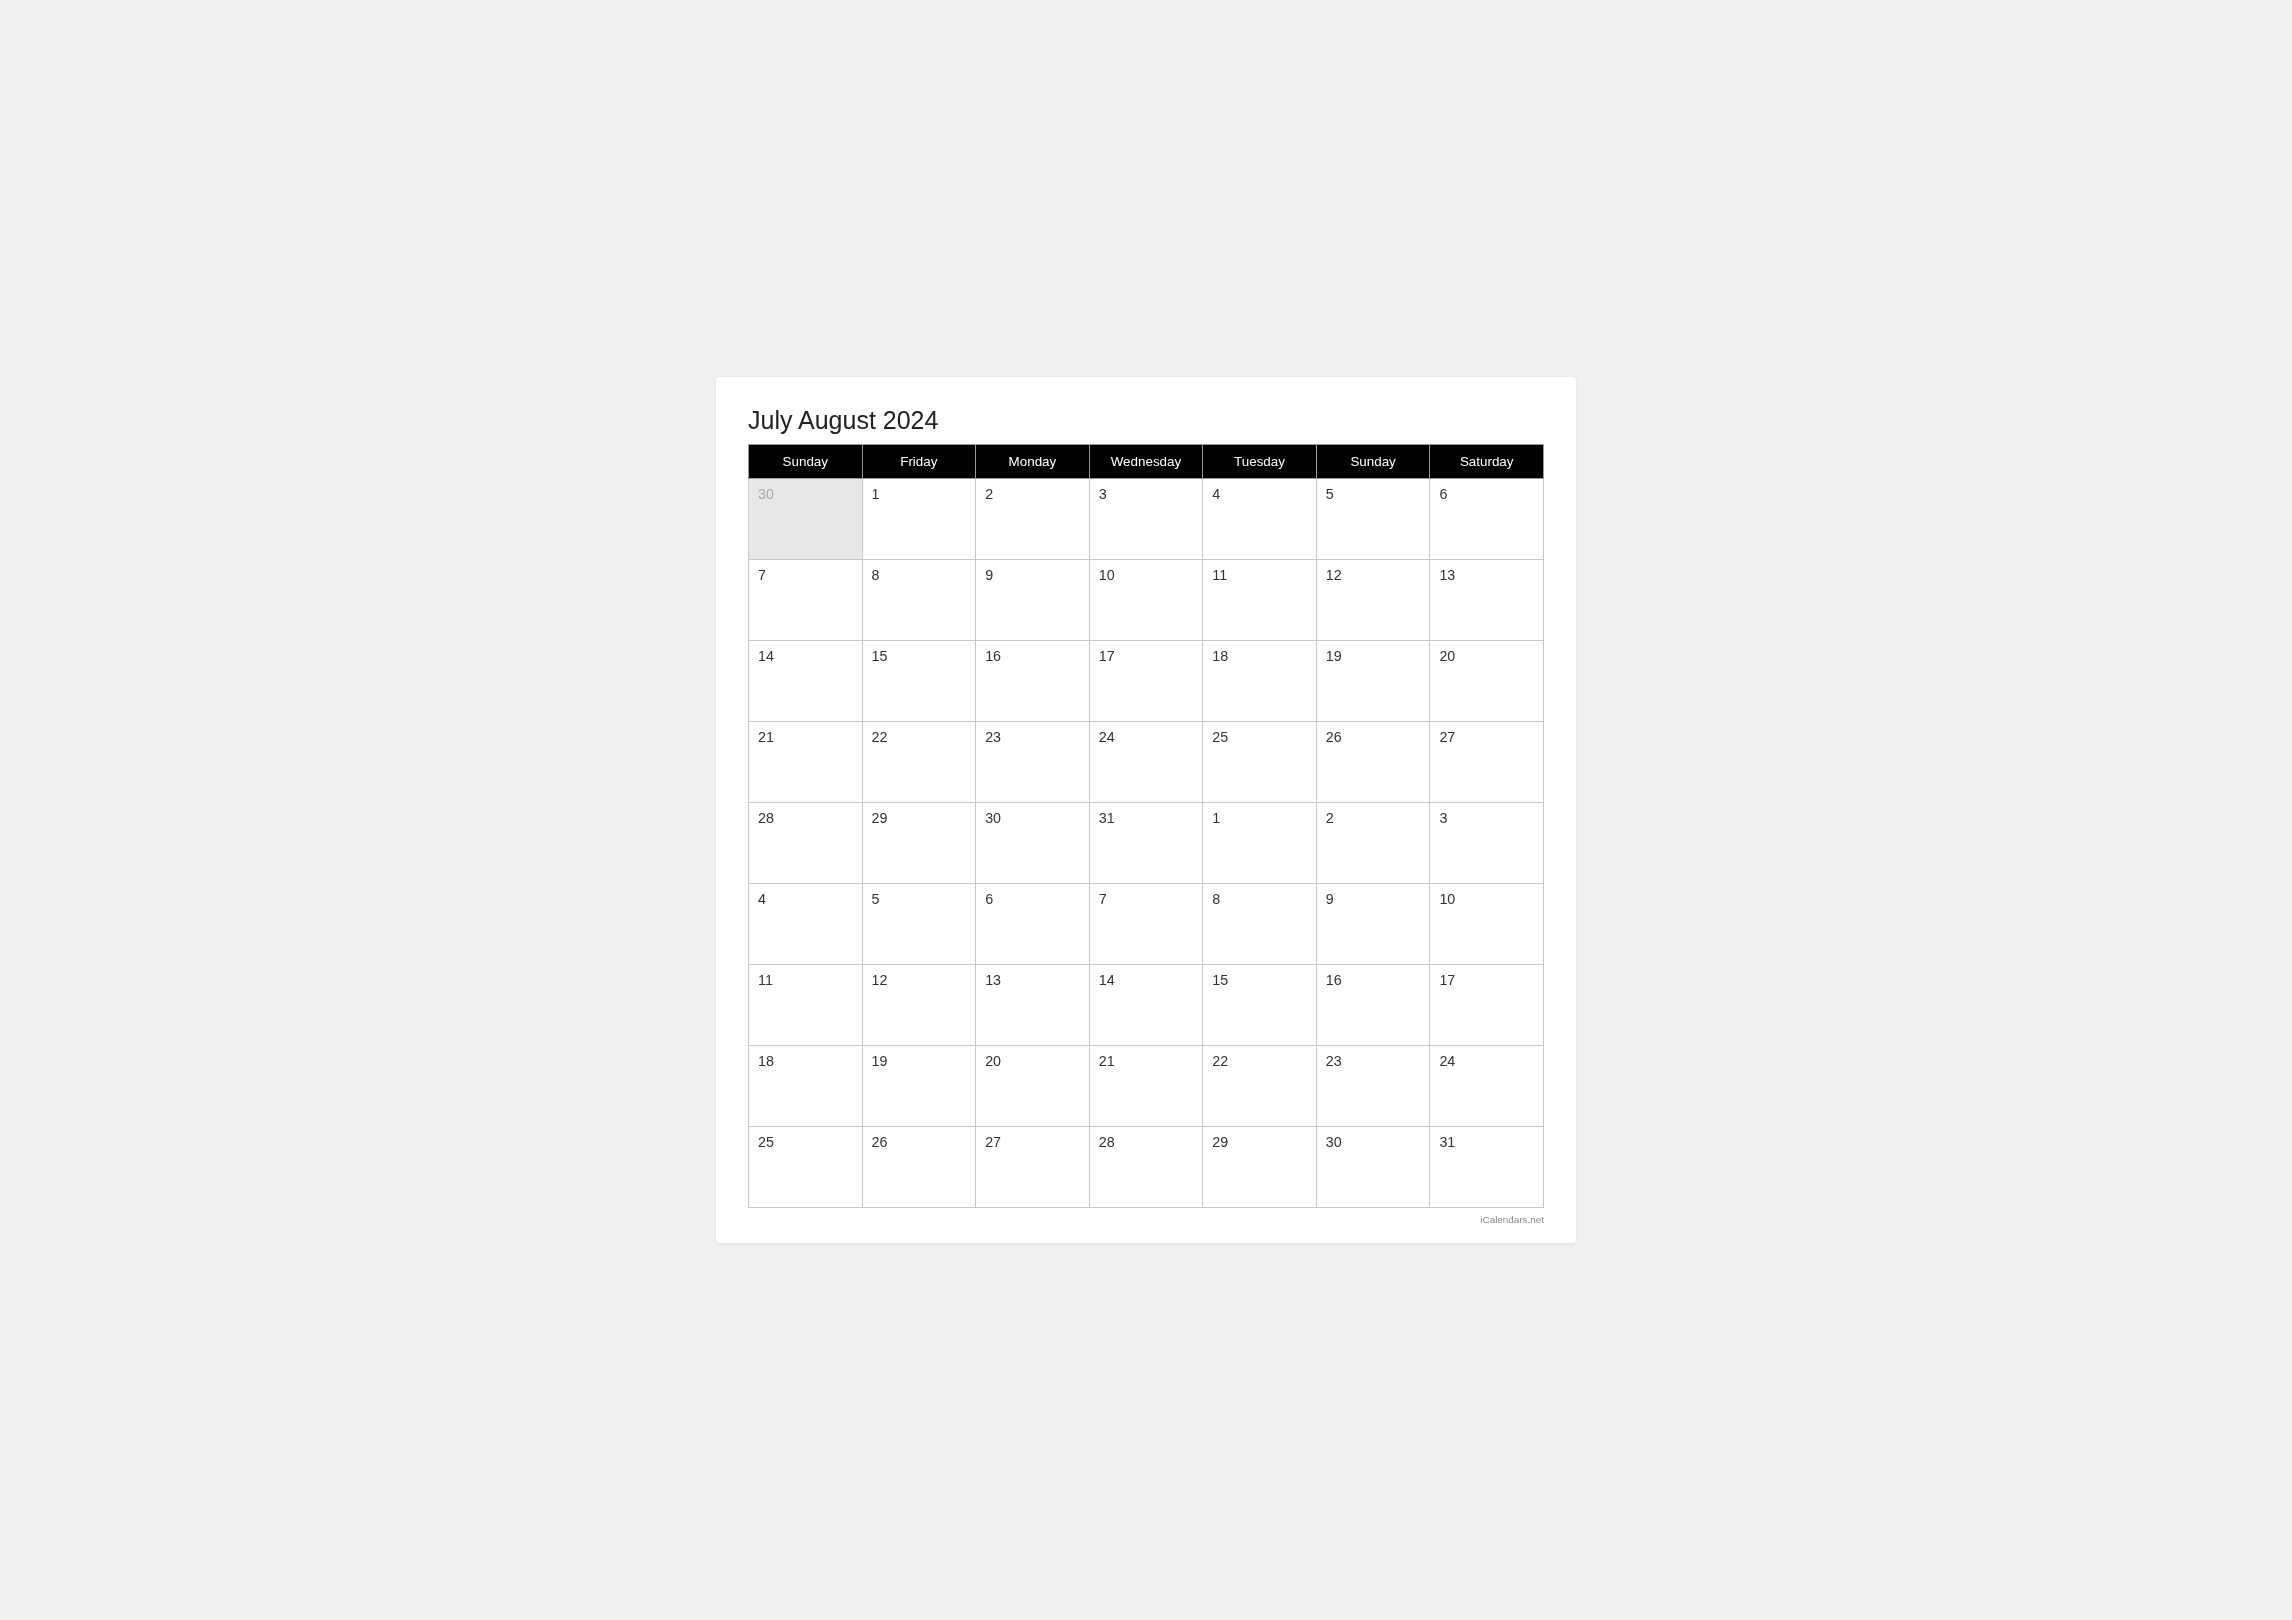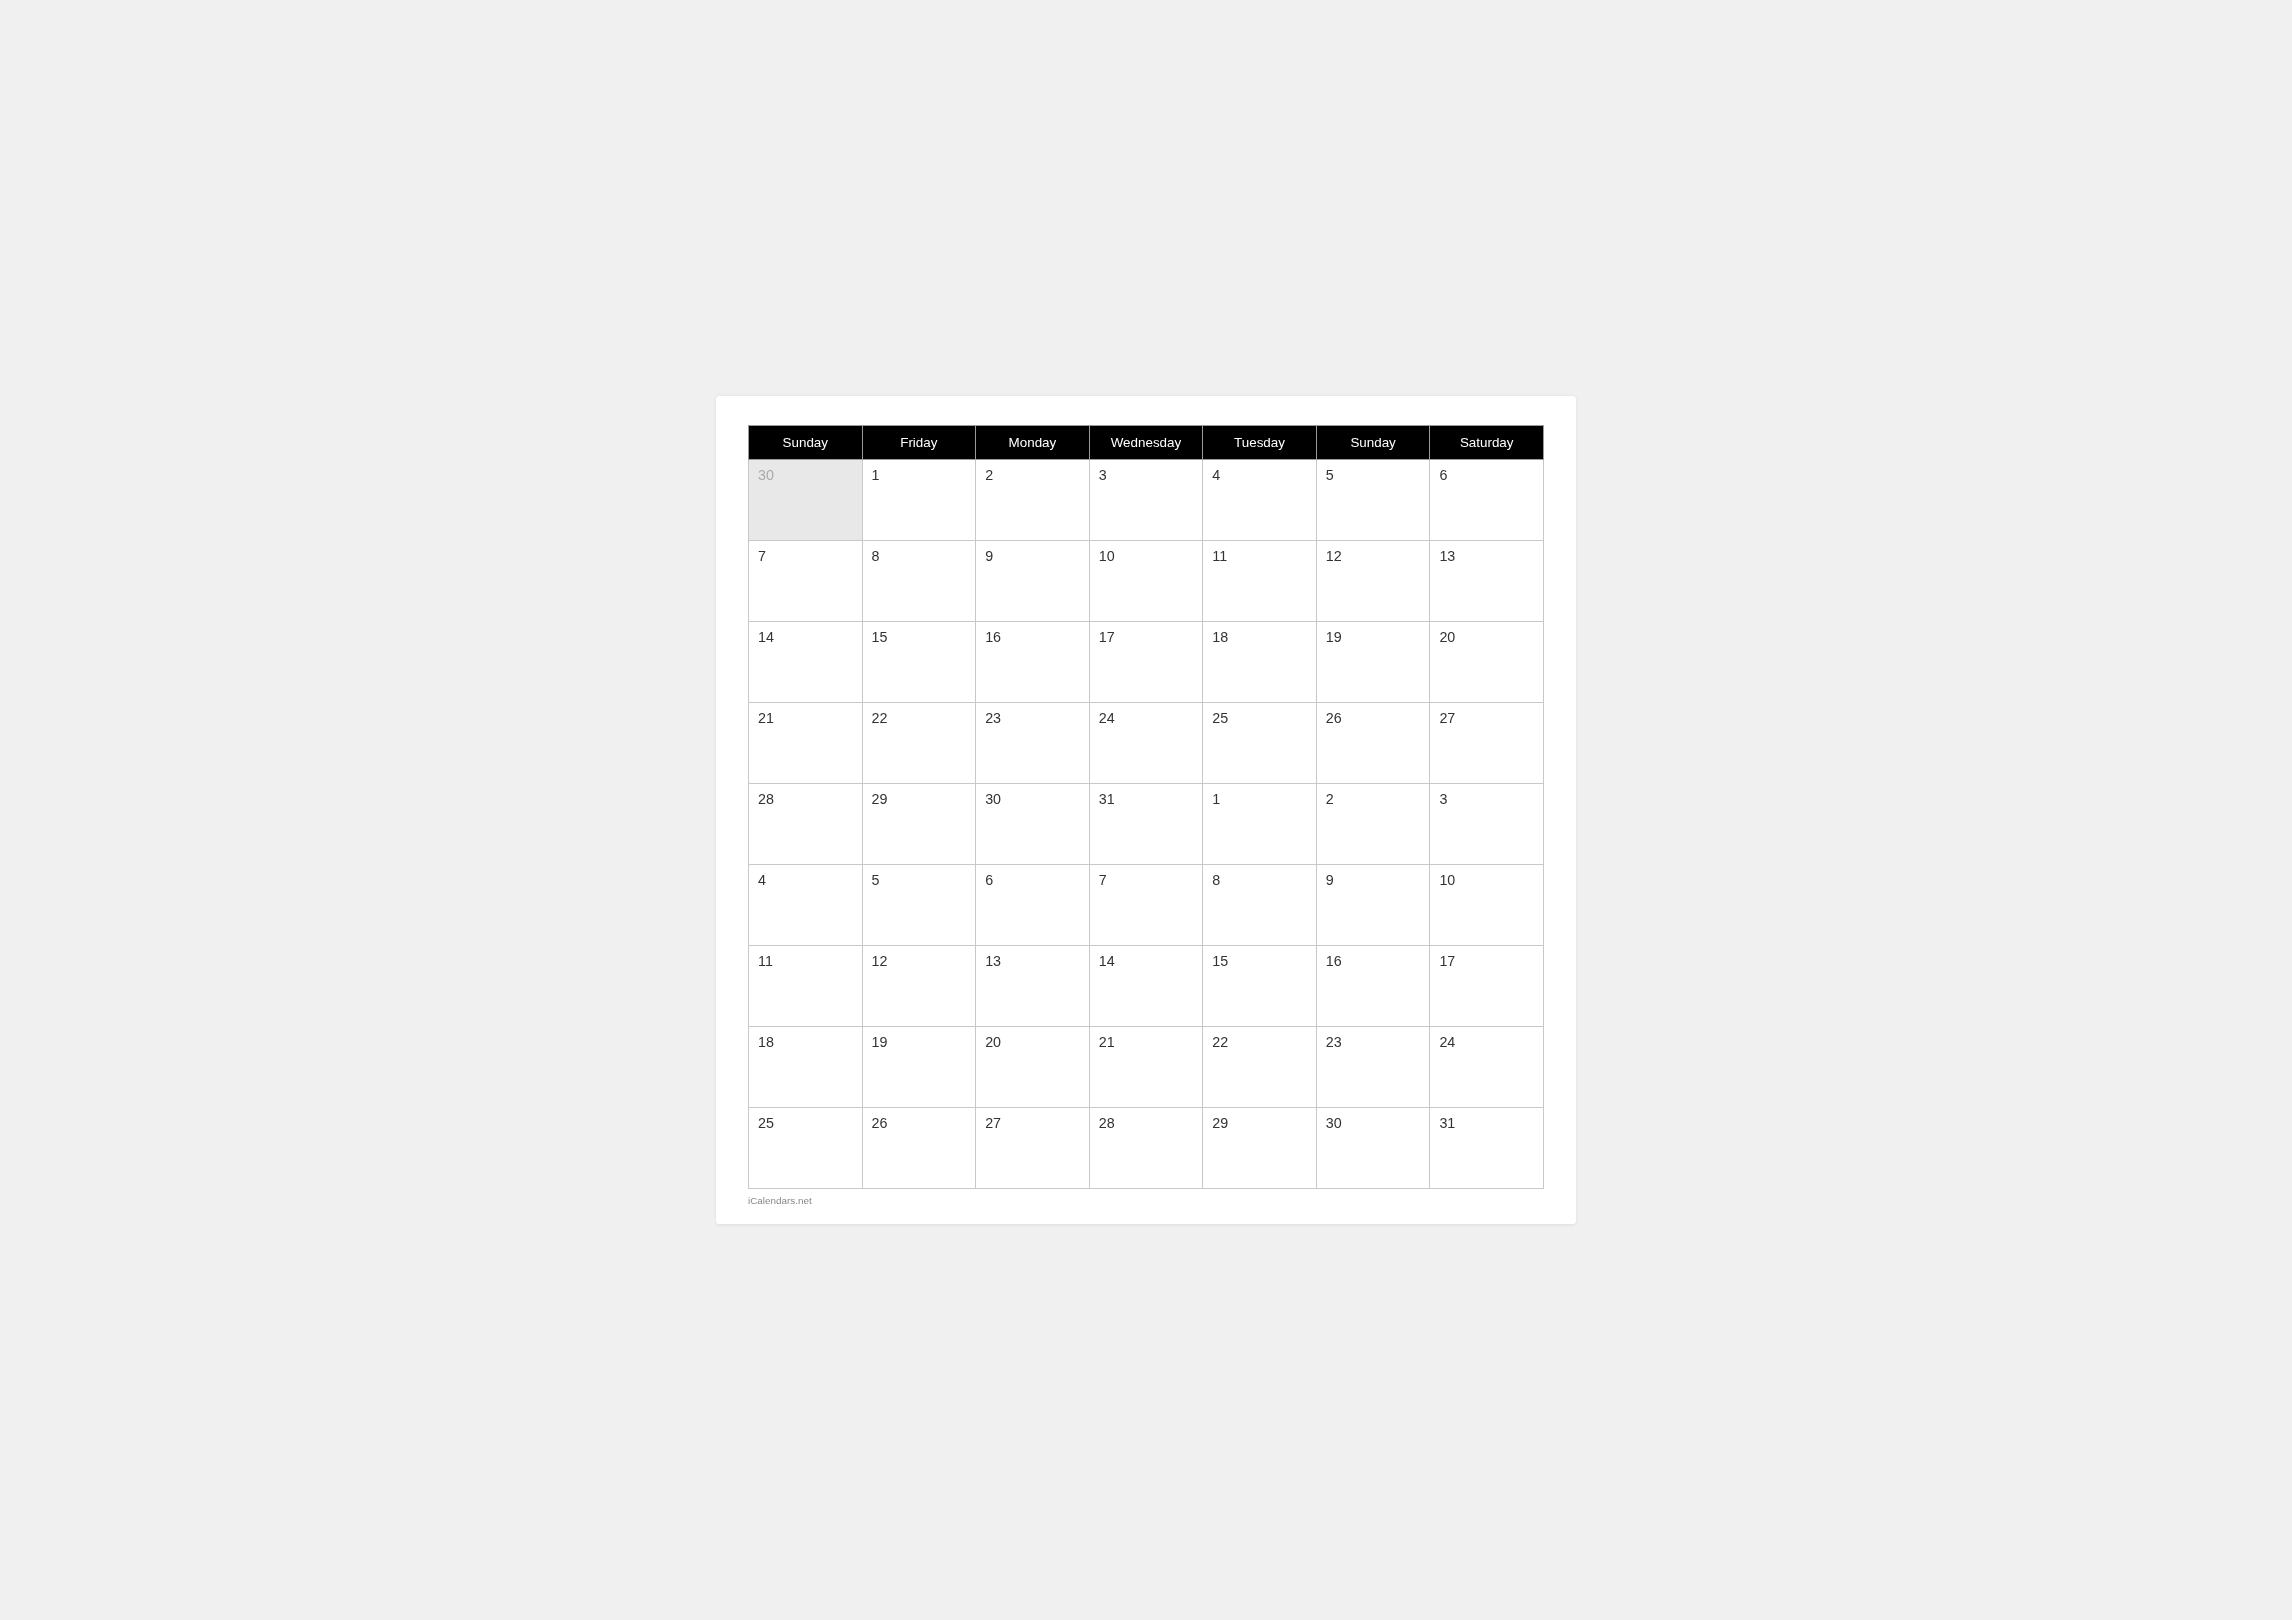--- a/index.html
+++ b/index.html
@@ -65,29 +65,31 @@
     .calendar-table tbody tr td.aug-month {
       background: #ffffff;
       color: #333;
     }
 
     .month-divider-col {
       border-top: 1.8px solid #666 !important;
     }
 
     .watermark {
+      text-align: right;
       font-size: 9.9px;
       color: #888;
       margin-top: 5.4px;
     }
   </style>
 </head>
 <body>
 
 <div class="calendar-container">
+  <h1 class="calendar-title">July August 2024</h1>
   <table class="calendar-table">
     <thead>
       <tr>
       <th>Sunday</th>
           <th>Friday</th>
           <th>Monday</th>
           <th>Wednesday</th>
           <th>Tuesday</th>
           <th>Sunday</th>
           <th>Saturday</th>

